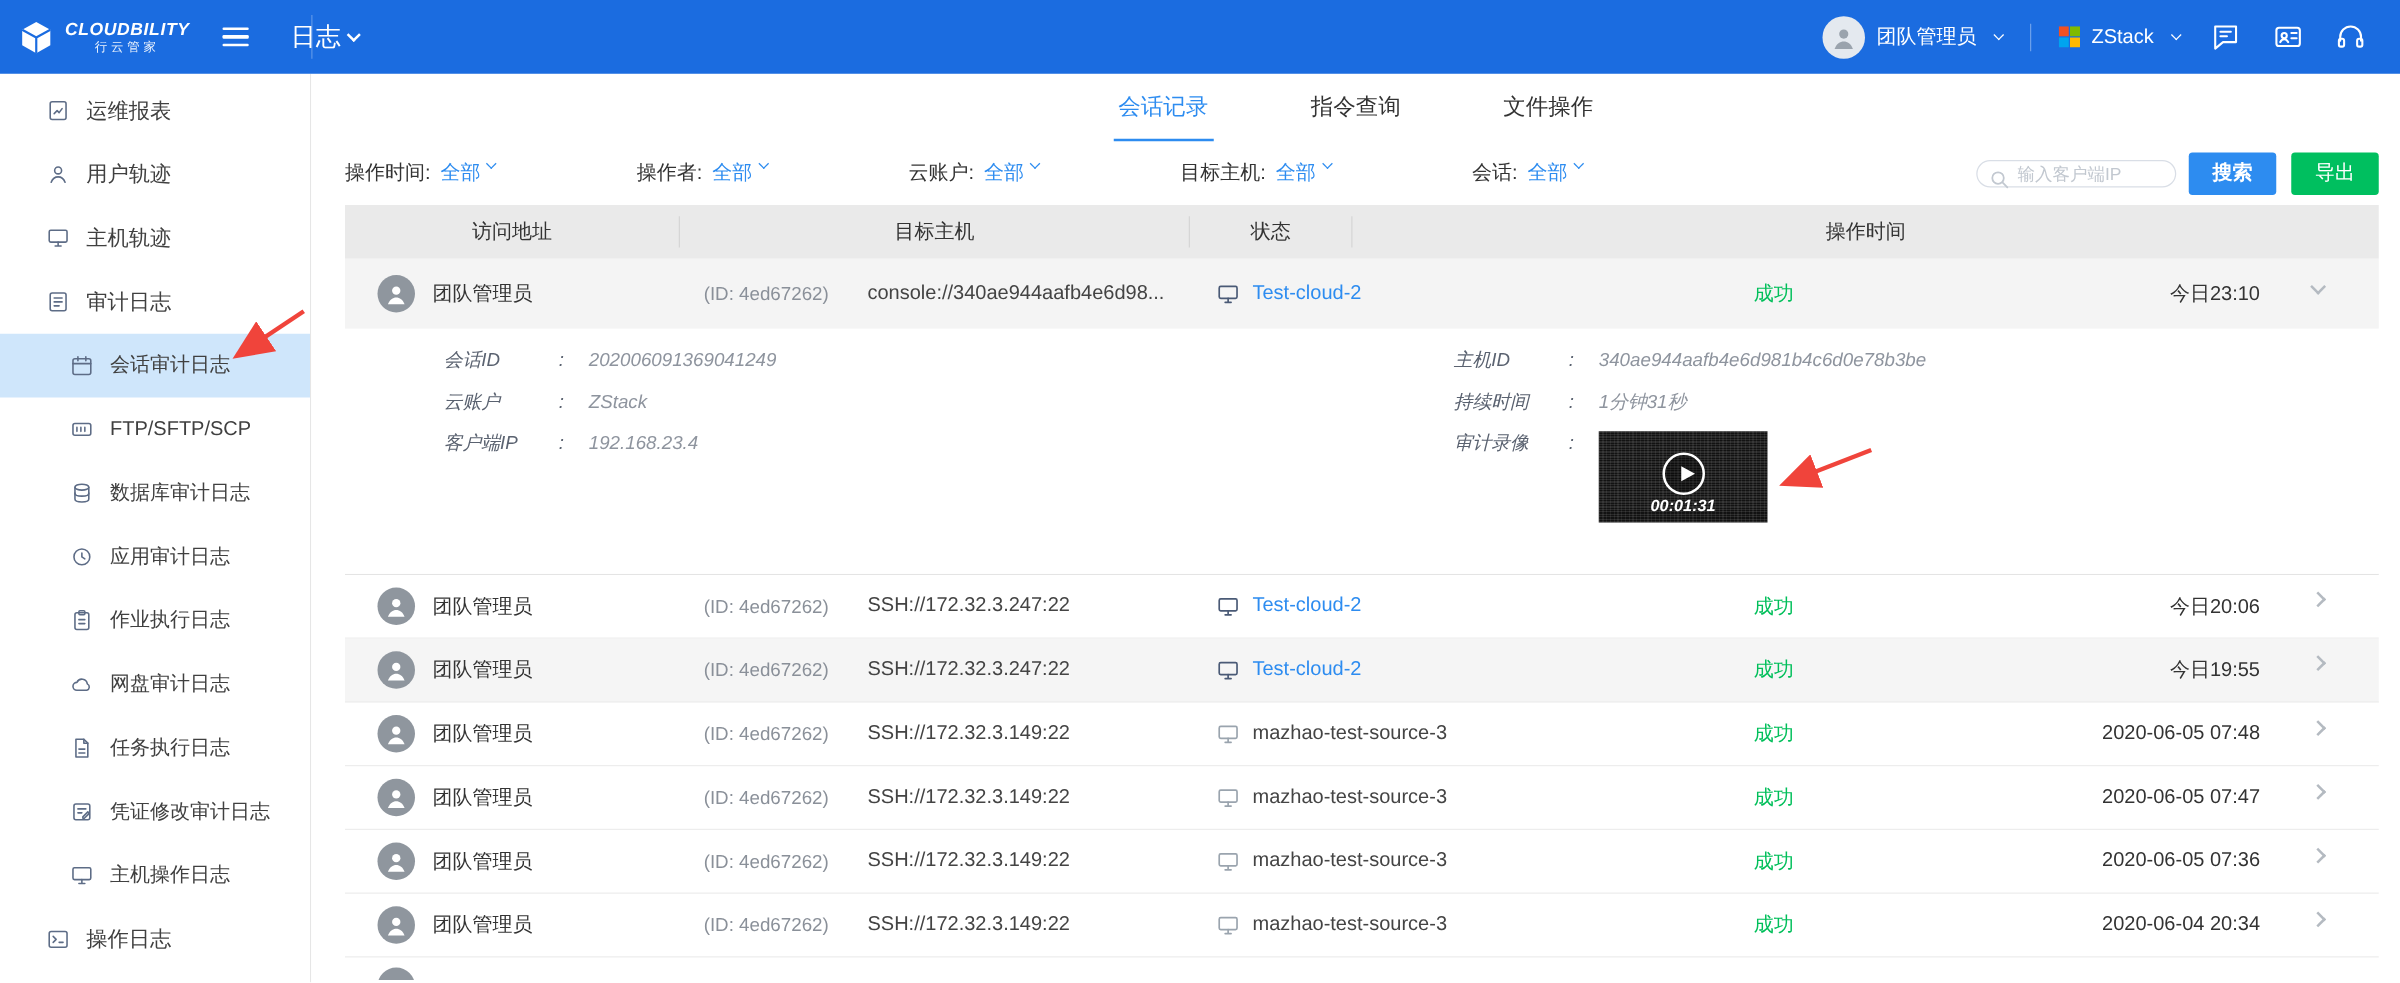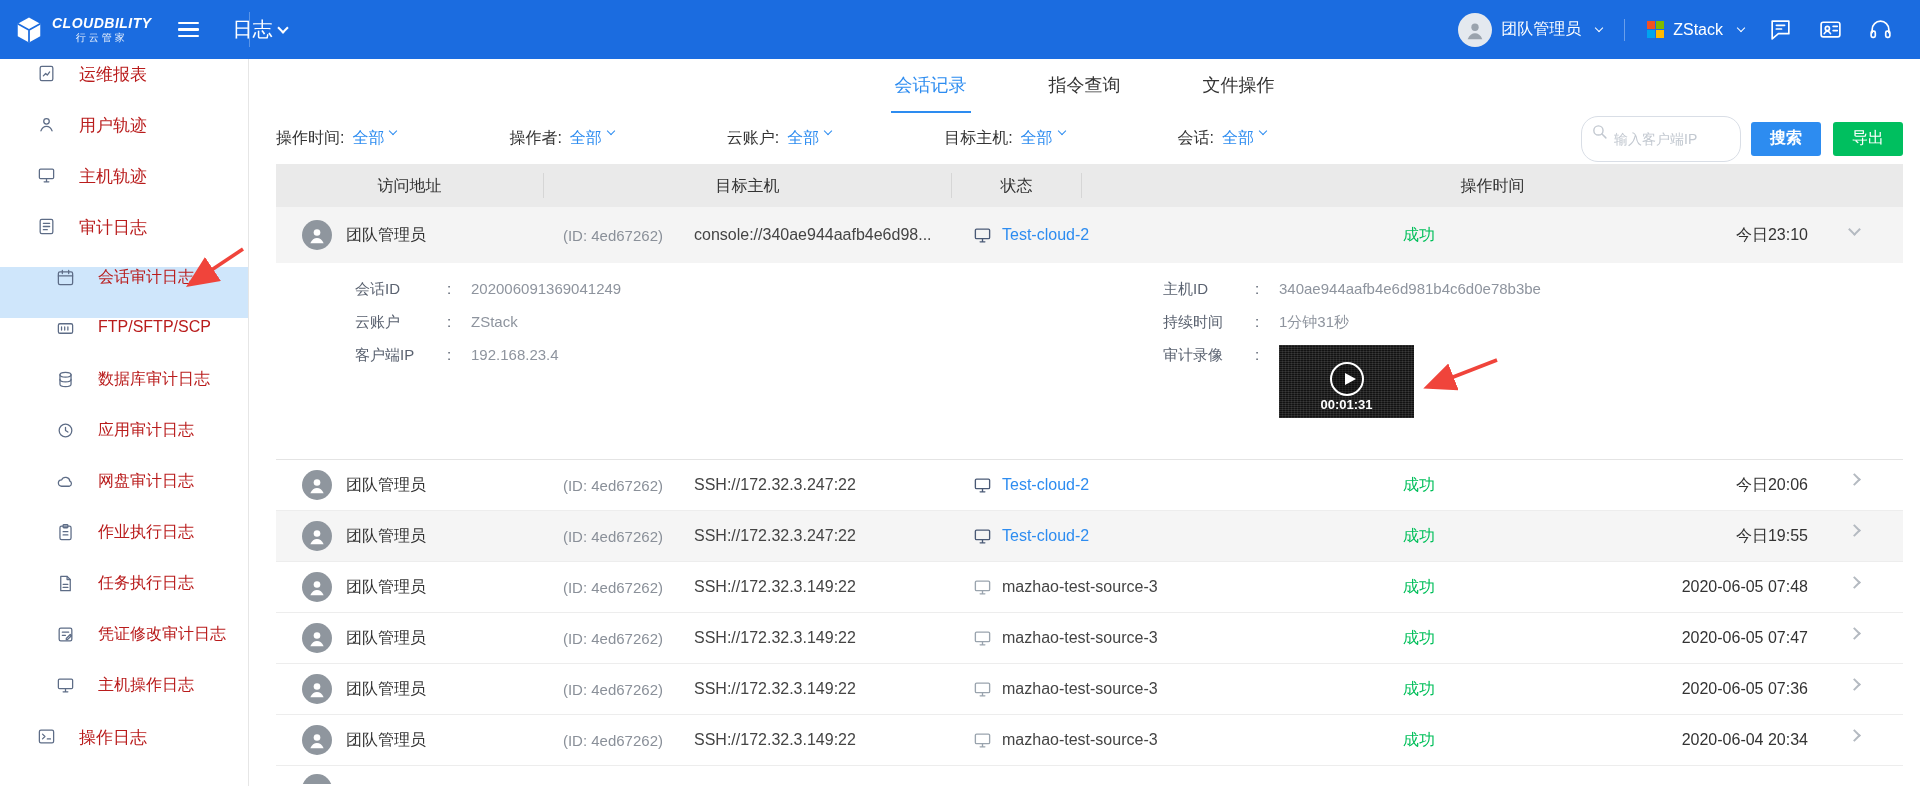--- a/index.html
+++ b/index.html
@@ -26,39 +26,39 @@
   .tb-right{ display:flex; align-items:center; gap:22px; }
   .user,.workspace{ display:flex; align-items:center; gap:9px; font-size:16px; cursor:pointer; }
   .tb-avatar{ width:34px; height:34px; border-radius:50%; background:#e4e9ef; display:inline-flex; align-items:center; justify-content:center; overflow:hidden; }
   .tb-vline{ width:1px; height:22px; background:rgba(255,255,255,.35); }
   .tb-icon{ width:28px; height:28px; display:inline-flex; align-items:center; justify-content:center; cursor:pointer; }
   .caret{ display:inline-block; width:8px; height:8px; border-right:2px solid currentColor; border-bottom:2px solid currentColor; transform:rotate(45deg); margin-left:6px; margin-bottom:4px; }
   .caret.sm{ width:6px; height:6px; border-width:1.5px; margin-bottom:3px; }
   
   .layout{ display:flex; height:727px; }
   .sidebar{ width:249px; border-right:1px solid #e6e6e6; padding-top:4px; background:#fff; flex-shrink:0; }
-  .side-item{ height:51px; display:flex; gap:23px; padding-left:36px; font-size:17px; color:#b91c1c; cursor:pointer; position:relative; }
+  .side-item{ height:51px; display:flex; align-items:center; gap:13px; padding-left:36px; font-size:17px; color:#404040; cursor:pointer; position:relative; }
   .side-item.sub{ padding-left:55px; font-size:16px; }
   .side-item.active{ background:var(--active_item_bg,#cfe6fb); }
   .sicon{ display:inline-flex; width:20px; height:20px; align-items:center; justify-content:center; color:#5d6c86; flex-shrink:0; }
   .sicon svg{ width:19px; height:19px; stroke:#5d6c86; fill:none; stroke-width:1.6; stroke-linecap:round; stroke-linejoin:round; }
   .main{ flex:1; position:relative; background:#fff; }
   
   .tabs{ height:54px; display:flex; align-items:stretch; justify-content:center; gap:74px; }
   .tab{ font-size:18px; display:flex; align-items:center; border-bottom:2px solid transparent; padding:0 4px; cursor:pointer; color:#333; }
   .tab.active{ color:var(--accent,#2d8cf0); border-bottom-color:var(--accent,#2d8cf0); }
   
   .filterbar{ height:51px; display:flex; align-items:center; padding:0 17px 0 27px; }
   .filters{ width:990px; display:flex; justify-content:space-between; }
   .filter{ display:flex; font-size:16px; cursor:pointer; }
   .flabel{ color:#333; margin-right:8px; }
   .fvalue{ color:var(--accent,#2d8cf0); }
   .filter .caret{ color:var(--accent,#2d8cf0); }
   .fspacer{ flex:1; }
-  .searchbox{ position:relative; width:160px; height:46px; margin-right:10px; }
+  .searchbox{ position:relative; width:160px; height:22px; margin-right:10px; }
   .searchbox input{ width:100%; height:100%; border:1px solid #d9dee6; border-radius:17px; padding:0 10px 0 32px; font-size:14px; color:#333; outline:none; font-family:inherit; }
   .searchbox input::placeholder{ color:#c2c8d0; }
   .mag{ position:absolute; left:10px; top:7px; }
   .btn{ height:34px; border:none; border-radius:3px; color:#fff; font-size:16px; padding:0 19px; cursor:pointer; font-family:inherit; }
   .btn.search{ background:var(--accent,#2d8cf0); margin-right:12px;font-weight:bold; }
   .btn.export{ background:var(--export_green,#00bf5f); }
   
   .table{ margin:0 17px 0 27px; }
   .thead{ display:flex; height:43px; background:#eaeaea; align-items:center; font-size:16px; color:#333; }
   .thead .cell{ text-align:center; height:25px; line-height:25px; }
@@ -82,21 +82,21 @@
   .host-plain{ color:#444; }
   .c-status{ width:130px; text-align:center; color:var(--success,#00bf5a); }
   .c-time{ flex:1; display:flex; align-items:flex-start; justify-content:flex-end; gap:42px; padding-right:44px; color:#333; }
   .chev{ display:inline-block; width:9px; height:9px; border-right:2px solid #b4bac1; border-bottom:2px solid #b4bac1; cursor:pointer; }
   .chev.right{ transform:rotate(-45deg); }
   .chev.down{ transform:rotate(45deg); }
   
   .expanded{ border-bottom:1px solid #e4e4e4; }
   .expanded .exp-head{ background:#f4f4f4; height:56px; border-bottom:none; }
   .detail{ position:relative; height:196px; background:#fff; }
-  .d-col{ position:absolute; top:16px; }
+  .d-col{ position:absolute; top:16px;font-style:italic; }
   .d-col.left{ left:79px; }
   .d-col.right{ left:887px; }
   .d-row{ display:flex; align-items:flex-start; margin-bottom:14px; font-size:15px; line-height:19px; }
   .d-label{ width:92px; color:#5a6270; }
   .d-colon{ width:24px; color:#5a6270; }
   .d-value{ color:#8e949e; }
   .thumb{ width:135px; height:73px; position:relative; cursor:pointer;
     background-color:#121212;
     background-image:
       repeating-linear-gradient(0deg, rgba(255,255,255,.10) 0 1px, transparent 1px 2px),
@@ -258,34 +258,34 @@
           <svg viewBox="0 0 24 24">
             <circle cx="12" cy="12" r="8"></circle>
             <path d="M12 8v4l3 2"></path>
           </svg>
         </span>
       <span>应用审计日志</span>
     </div>
     <div class="side-item sub">
       <span class="sicon">
           <svg viewBox="0 0 24 24">
-            <path d="M7 18a4 4 0 0 1 0-8 5.5 5.5 0 0 1 10.5 1.5A3.5 3.5 0 0 1 17 18z"></path>
-          </svg>
-        </span>
-      <span>网盘审计日志</span>
-    </div>
-    <div class="side-item sub">
-      <span class="sicon">
-          <svg viewBox="0 0 24 24">
             <rect x="5" y="4" width="14" height="17" rx="2"></rect>
             <rect x="9" y="2" width="6" height="4" rx="1"></rect>
             <path d="M9 11h6M9 15h6"></path>
           </svg>
         </span>
       <span>作业执行日志</span>
+    </div>
+    <div class="side-item sub">
+      <span class="sicon">
+          <svg viewBox="0 0 24 24">
+            <path d="M7 18a4 4 0 0 1 0-8 5.5 5.5 0 0 1 10.5 1.5A3.5 3.5 0 0 1 17 18z"></path>
+          </svg>
+        </span>
+      <span>网盘审计日志</span>
     </div>
     <div class="side-item sub">
       <span class="sicon">
           <svg viewBox="0 0 24 24">
             <path d="M6 3h8l4 4v14H6z"></path>
             <path d="M14 3v4h4M9 13h6M9 17h6"></path>
           </svg>
         </span>
       <span>任务执行日志</span>
     </div>

